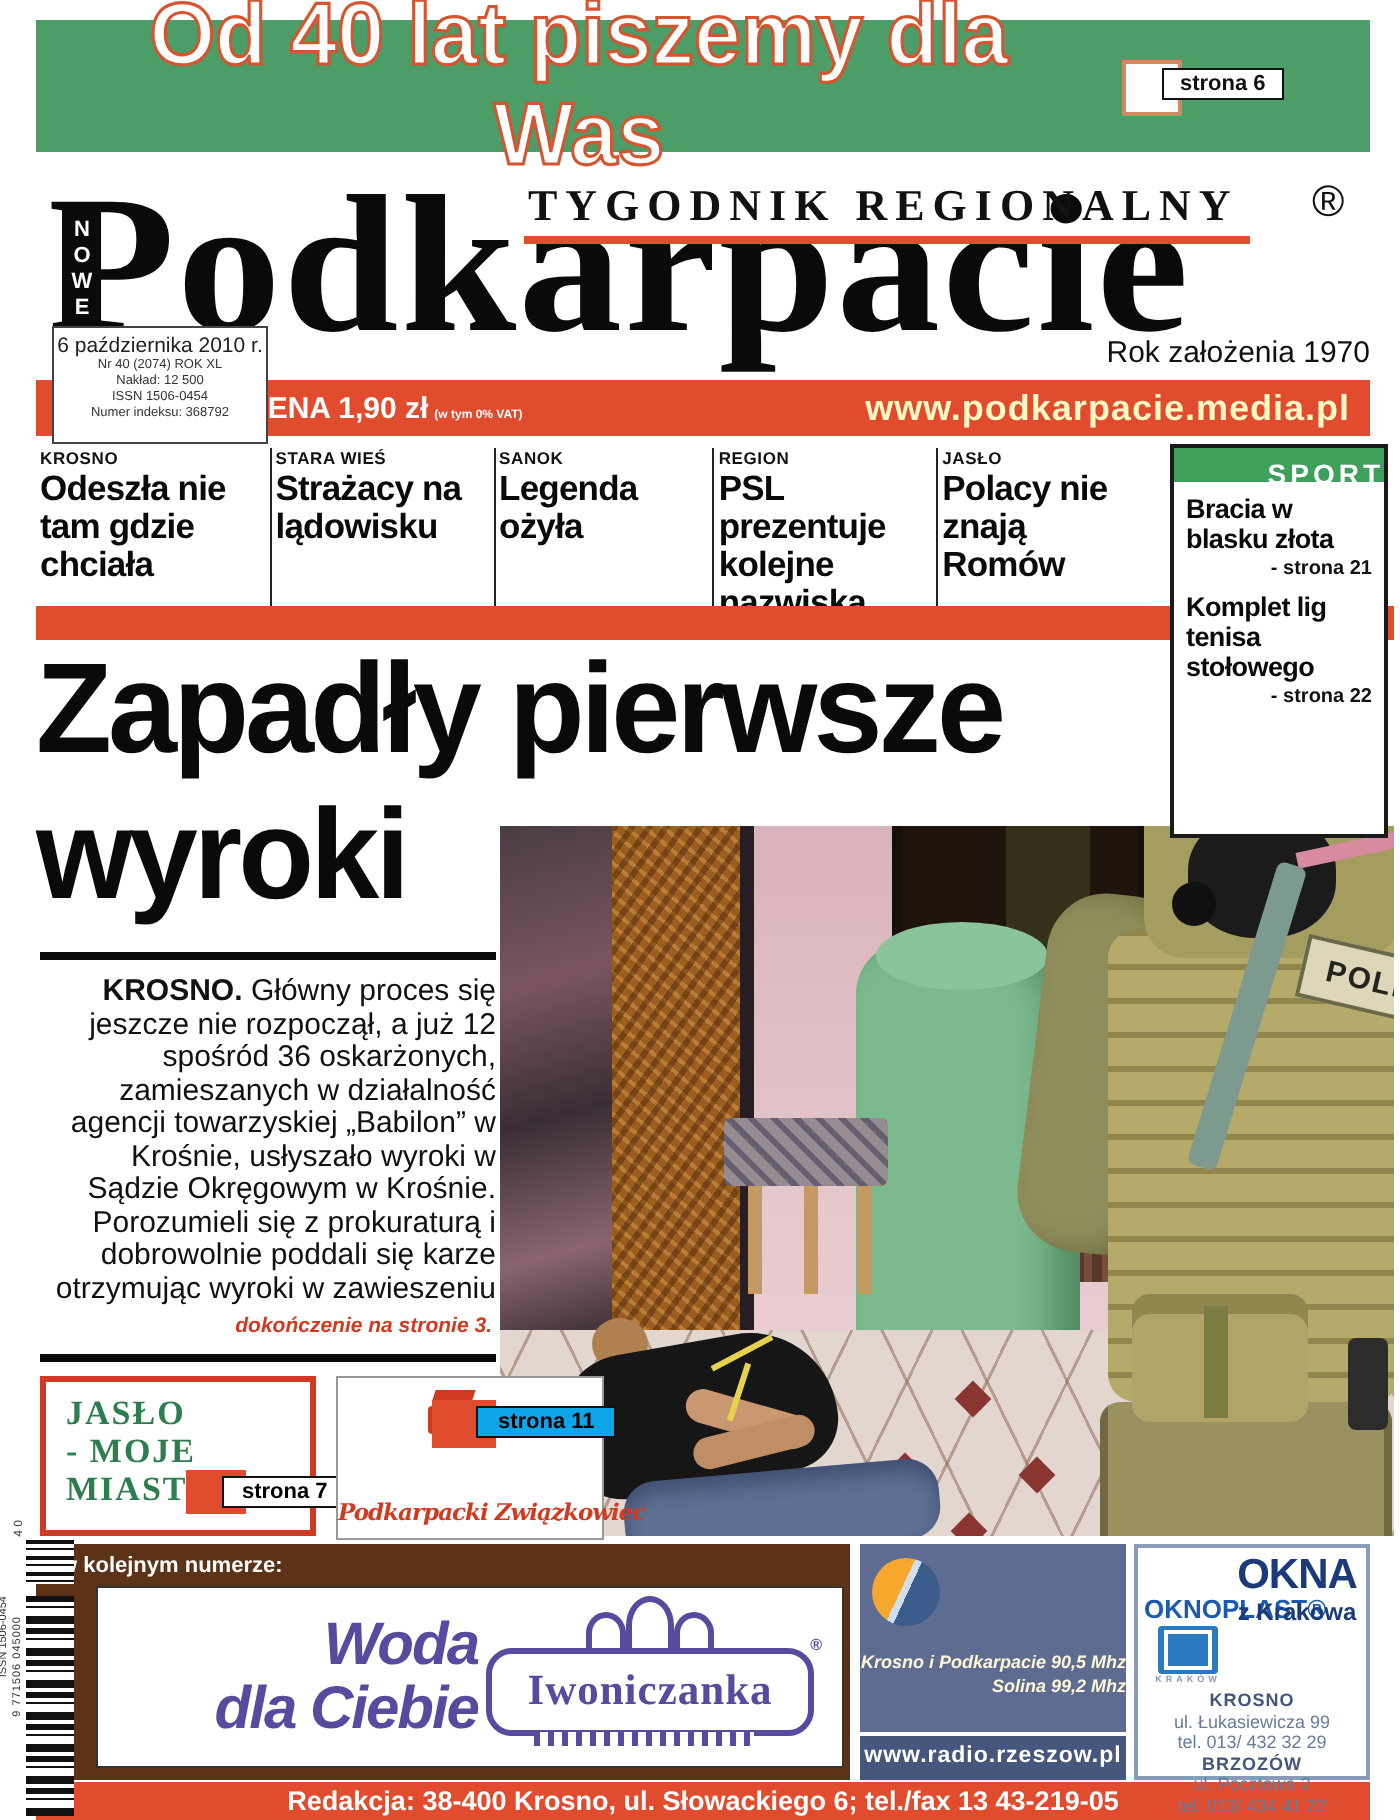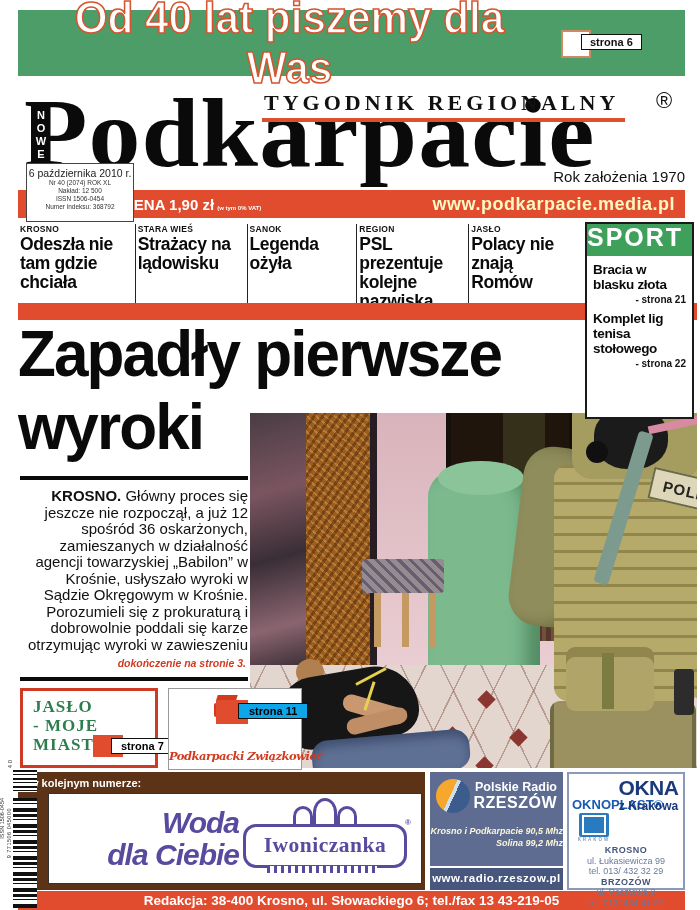--- a/index.html
+++ b/index.html
@@ -37,21 +37,21 @@
   .teaser:nth-child(2){width:102px;}
   .teaser:nth-child(3){width:100px;}
   .teaser:nth-child(4){width:102px;}
   .teaser:nth-child(5){width:100px;border-right:none;}
   .t-region{font-size:8.5px;font-weight:bold;color:#111;letter-spacing:.3px;margin-bottom:1px;}
   .t-title{font-size:17.5px;font-weight:800;color:#0a0a0a;line-height:19px;letter-spacing:-.4px;}
   .t-page{position:absolute;right:6px;bottom:-14px;font-size:10.5px;font-weight:bold;color:#111;}
 
   
   .sport{left:585px;top:222px;width:105px;height:193px;background:#fff;border:2px solid #1a1a1a;z-index:3;}
-  .sport-h{height:32px;background:#3fa05c;color:#fff;font-weight:800;font-size:25px;text-align:left;letter-spacing:2px;line-height:26px;transform:scaleX(1);}
+  .sport-h{height:17px;background:#3fa05c;color:#fff;font-weight:800;font-size:14px;text-align:right;letter-spacing:2px;line-height:26px;transform:scaleX(1);}
   .sp-item{padding:6px 6px 0 6px;}
   .sp-title{font-size:13.5px;font-weight:800;color:#0a0a0a;line-height:15px;letter-spacing:-.3px;}
   .sp-page{text-align:right;font-size:10px;font-weight:bold;color:#111;margin-top:2px;}
 
   .redbar2{left:18px;top:303px;width:679px;height:17px;background:#e14b2e;z-index:1;}
 
   
   .headline{left:18px;top:318px;z-index:2;color:#0a0a0a;font-weight:800;font-size:64px;line-height:73px;letter-spacing:-2px;transform:scaleX(.97);transform-origin:left top;}
 
   
@@ -337,24 +337,20 @@
         <span class="brand">Iwoniczanka</span>
       </div>
     <span class="reg">®</span>
     <div class="dots"></div>
   </div>
 </div>
 
 <div class="abs radio">
   <div class="top">
     <div class="ball"></div>
-    <div class="nm">
-      <div class="n1">Polskie Radio</div>
-      <div class="n2">RZESZÓW</div>
-    </div>
   </div>
   <div class="freq">
     <div>Krosno i Podkarpacie 90,5 Mhz</div>
     <div>Solina 99,2 Mhz</div>
   </div>
   <div class="web">www.radio.rzeszow.pl</div>
 </div>
 
 <div class="abs okna">
   <div class="hdr">

